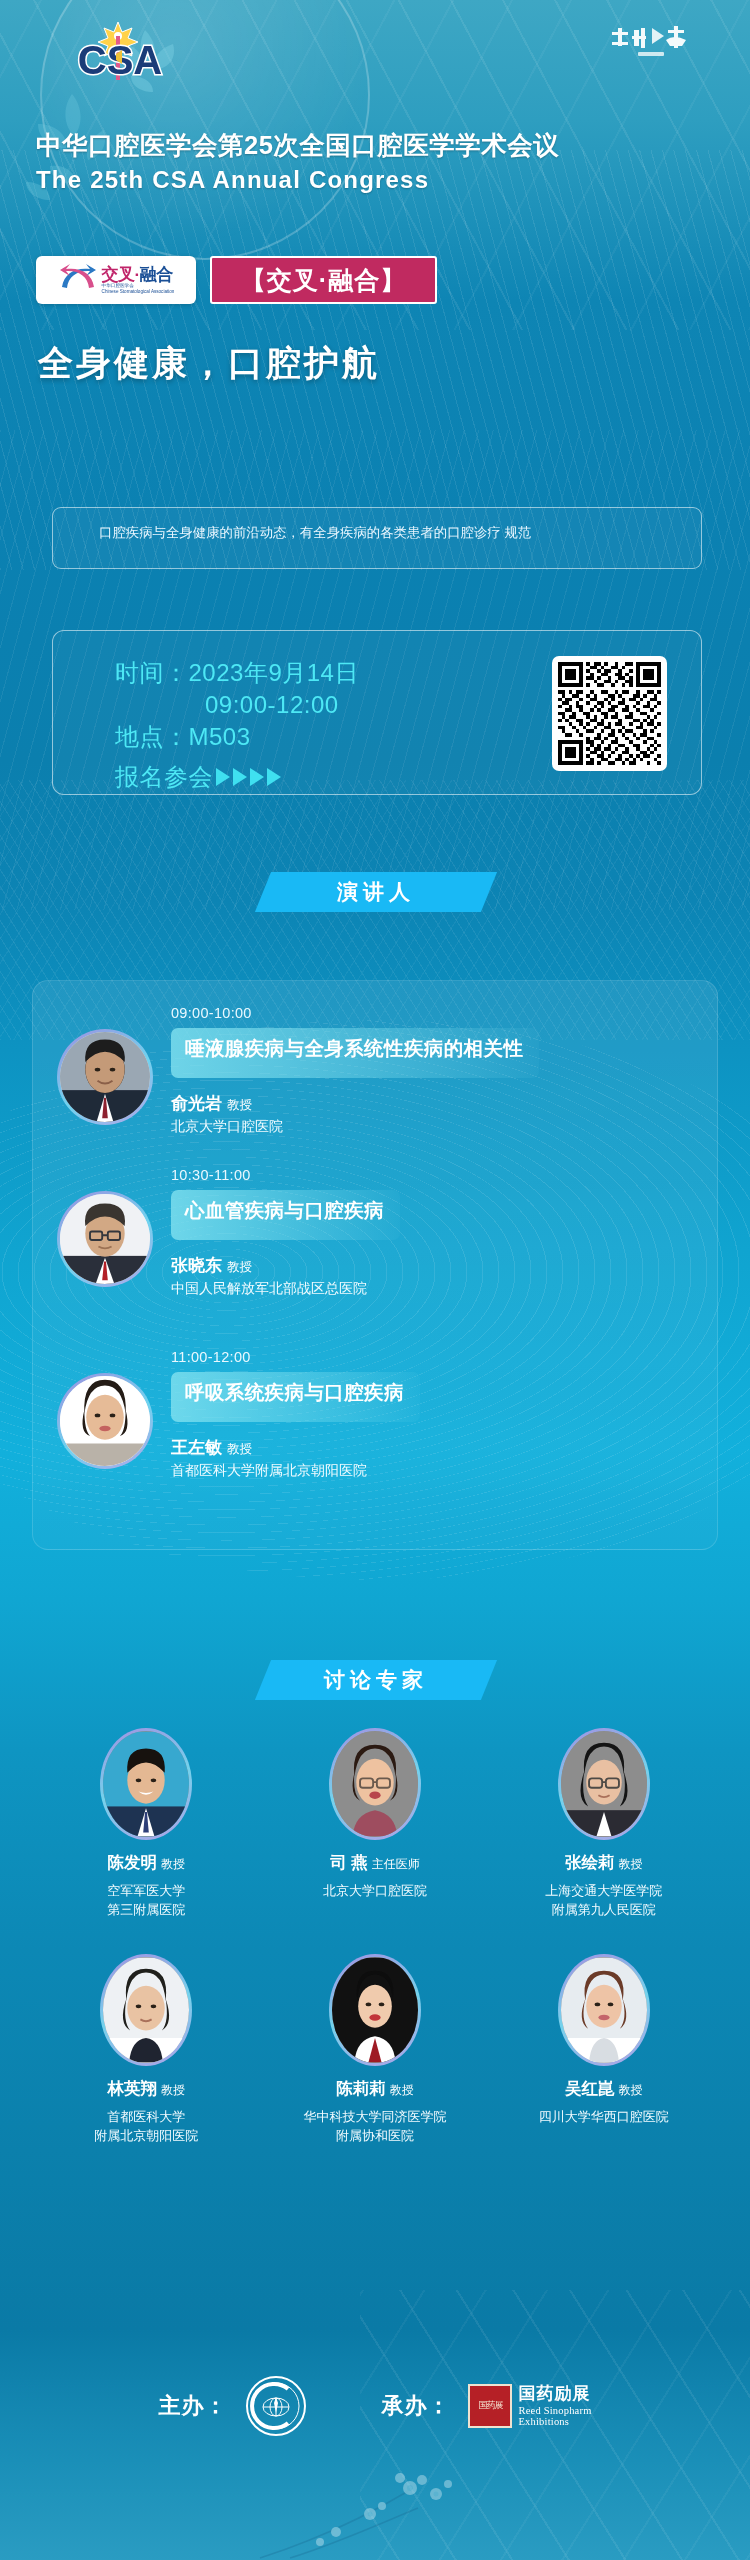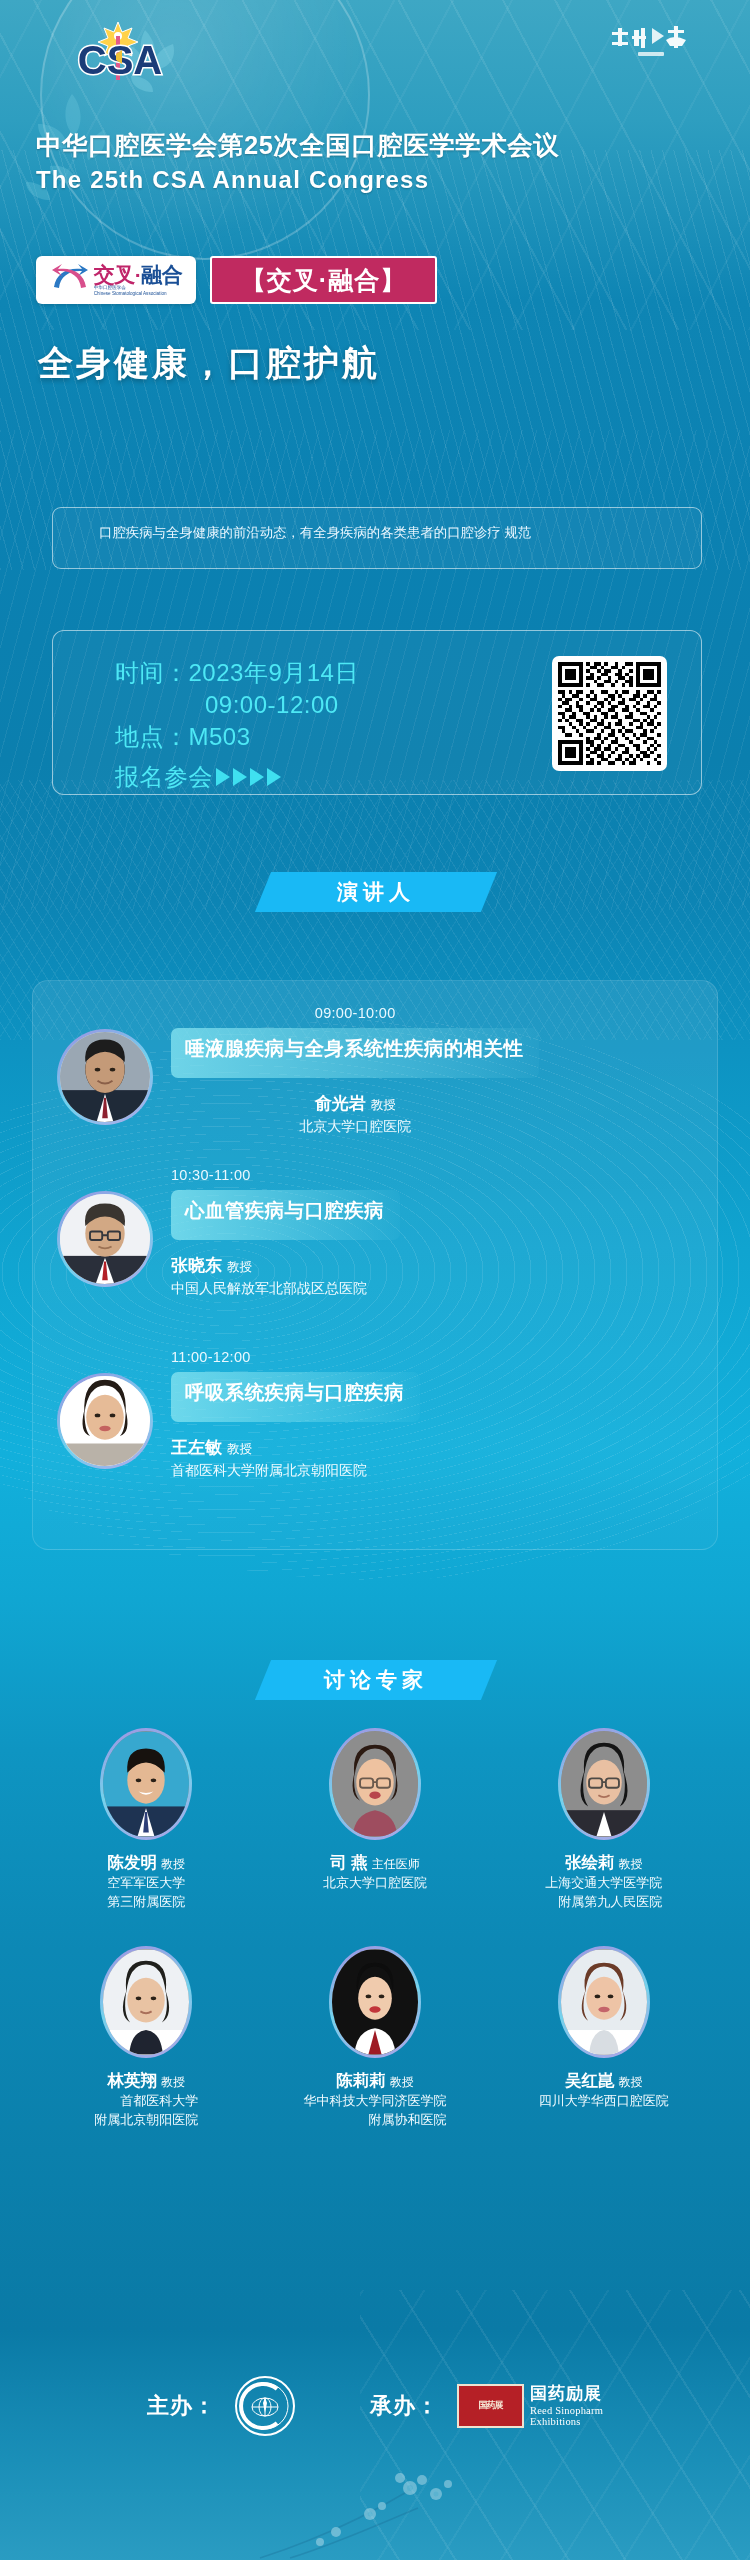--- a/index.html
+++ b/index.html
@@ -106,21 +106,21 @@
     display: flex; align-items: stretch; gap: 14px;
   }
   .theme-chip {
     width: 160px; height: 48px; background: #ffffff; border-radius: 6px;
     display: flex; align-items: center; justify-content: center; gap: 4px;
     box-shadow: 0 1px 4px rgba(0,0,0,.18); overflow: hidden;
   }
   .chip-arrows { width: 40px; height: 34px; flex: none; }
   .chip-text { display: flex; flex-direction: column; align-items: flex-start; }
   .chip-main {
-    font-size: 21px; font-weight: bold; color: #c0256a; letter-spacing: -.5px;
+    font-size: 17px; font-weight: bold; color: #c0256a; letter-spacing: -.5px;
     line-height: 1;
   }
   .chip-main .blue { color: #1a4f96; }
   .chip-sub { font-size: 4.6px; color: #1a4f96; line-height: 1.3; white-space: nowrap; }
   .theme-banner {
     width: 227px; height: 48px; background: #c02a60;
     border: 2px solid #ffffff; border-radius: 3px;
     display: flex; align-items: center; justify-content: center;
     color: #fff; font-size: 25px; font-weight: bold; letter-spacing: 1px;
   }
@@ -184,21 +184,21 @@
   .speakers-card {
     position: absolute; left: 32px; top: 980px; width: 686px; height: 570px;
     border-radius: 16px;
     background: linear-gradient(180deg, rgba(255,255,255,.09), rgba(255,255,255,.03));
     border: 1px solid rgba(255,255,255,.14);
   }
   .speaker {
     position: absolute; left: 24px; width: 640px; height: 170px;
     display: flex; align-items: flex-start;
   }
-  #speaker-0 { top: 18px; text-align: center; }
+  #speaker-0 { top: 18px; }
   #speaker-1 { top: 180px; }
   #speaker-2 { top: 362px; }
   .avatar-ring {
     width: 96px; height: 96px; flex: none; margin-top: 30px; border-radius: 50%;
     padding: 3px;
     background: linear-gradient(150deg, #9f8fe0, #6fd3ef 55%, #b6a3e8);
   }
   .avatar {
     width: 100%; height: 100%; border-radius: 50%; overflow: hidden;
     background: #dfe6ee; position: relative;
@@ -231,37 +231,37 @@
   .ex-photo {
     width: 100%; height: 100%; border-radius: 50%; overflow: hidden; background: #8d8d8d;
   }
   .ex-photo svg { display: block; width: 100%; height: 100%; }
   .ex-name {
     margin-top: 12px; color: #ffffff; font-size: 16.5px; font-weight: bold;
     white-space: nowrap;
   }
   .ex-name .ex-title { font-size: 12px; font-weight: normal; margin-left: 4px; }
   .ex-org {
-    color: #f2fbff; font-size: 13px; line-height: 1.45; text-align: right;
+    margin-top: 8px; color: #f2fbff; font-size: 13px; line-height: 1.45; text-align: center;
     white-space: pre-line;
   }
 
   
   .footer {
     position: absolute; left: 0; top: 2375px; width: 750px;
     display: flex; align-items: center; justify-content: center; gap: 18px;
   }
   .f-label { color: #ffffff; font-size: 22px; font-weight: bold; letter-spacing: 1px; }
   .f-csa-seal { width: 62px; height: 62px; }
   .f-gap { width: 38px; }
   .f-reed { display: flex; align-items: center; gap: 6px; }
   .reed-mark {
-    width: 67px; height: 44px; background: #b52026; border: 2px solid #efe2d0;
+    width: 44px; height: 44px; background: #b52026; border: 2px solid #efe2d0;
     display: flex; align-items: center; justify-content: center;
-    color: #f6e8d6; font-size: 9px; font-weight: bold; line-height: 1.05;
+    color: #f6e8d6; font-size: 9px; font-weight: normal; line-height: 1.05;
     text-align: center; letter-spacing: -1px;
   }
   .reed-txt { line-height: 1.05; }
   .reed-cn { color: #ffffff; font-size: 17px; font-weight: bold; letter-spacing: 1px; }
   .reed-en1, .reed-en2 {
     color: #ffffff; font-size: 10.5px; font-family: "Liberation Serif", serif; letter-spacing: .2px;
   }
   .reed-en1 { margin-top: 2px; }
 
   .flower-bl {

